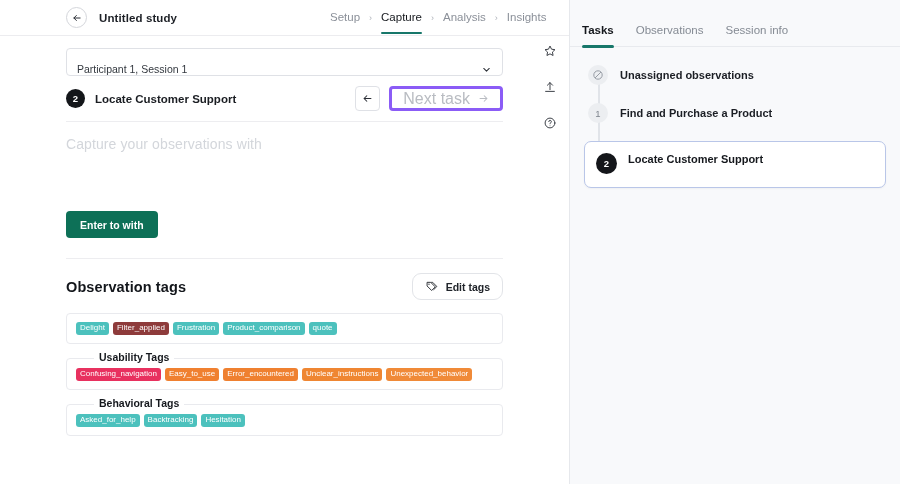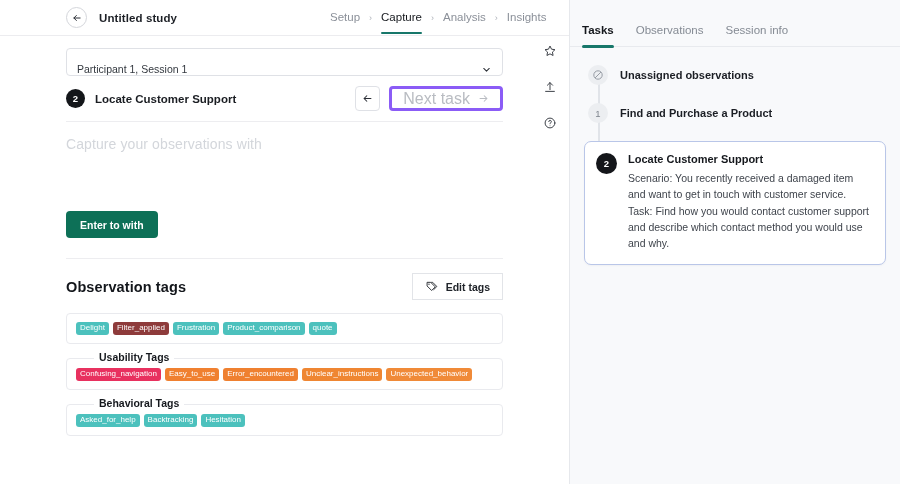--- a/index.html
+++ b/index.html
@@ -76,21 +76,21 @@
     font-size: 10.5px; font-weight: 700; border-radius: 4px; cursor: pointer; border: none;
   }
 
   .divider { margin: 20px 66px 0 66px; border-top: 1px solid #ededf0; }
 
   .tags-head {
     margin: 14px 66px 0 66px; display: flex; align-items: center;
   }
   .tags-title { font-size: 14.5px; font-weight: 700; color: #13161b; flex: 1; letter-spacing: .1px; }
   .edit-tags {
-    height: 27px; border: 1px solid #e2e4e8; border-radius: 0; background: #fff;
+    height: 27px; border: 1px solid #e2e4e8; border-radius: 9px; background: #fff;
     display: flex; align-items: center; gap: 8px; padding: 0 12px;
     font-size: 10.5px; font-weight: 700; color: #20242a; cursor: pointer;
   }
 
   .tagbox {
     margin: 13px 66px 0 66px; border: 1px solid #e9eaee; border-radius: 4px;
     padding: 8px 9px; position: relative; min-height: 30px;
   }
   .tagbox.legended { margin-top: 14px; padding-top: 9px; }
   .legend {
@@ -286,19 +286,18 @@
 
       <div class="tl-item">
         <div class="tl-circle">1</div>
         <div class="tl-label">Find and Purchase a Product</div>
       </div>
 
       <div class="task-card">
         <div class="tc-circle">2</div>
         <div>
           <div class="tc-title">Locate Customer Support</div>
-          <div class="tc-body">Scenario: You recently received a damaged item and want to get in touch with customer service. Task: Find how you would contact customer support and describe which contact method you would use and why.</div>
         </div>
       </div>
     </div>
   </div>
 
 </div>
 
 </body></html>

